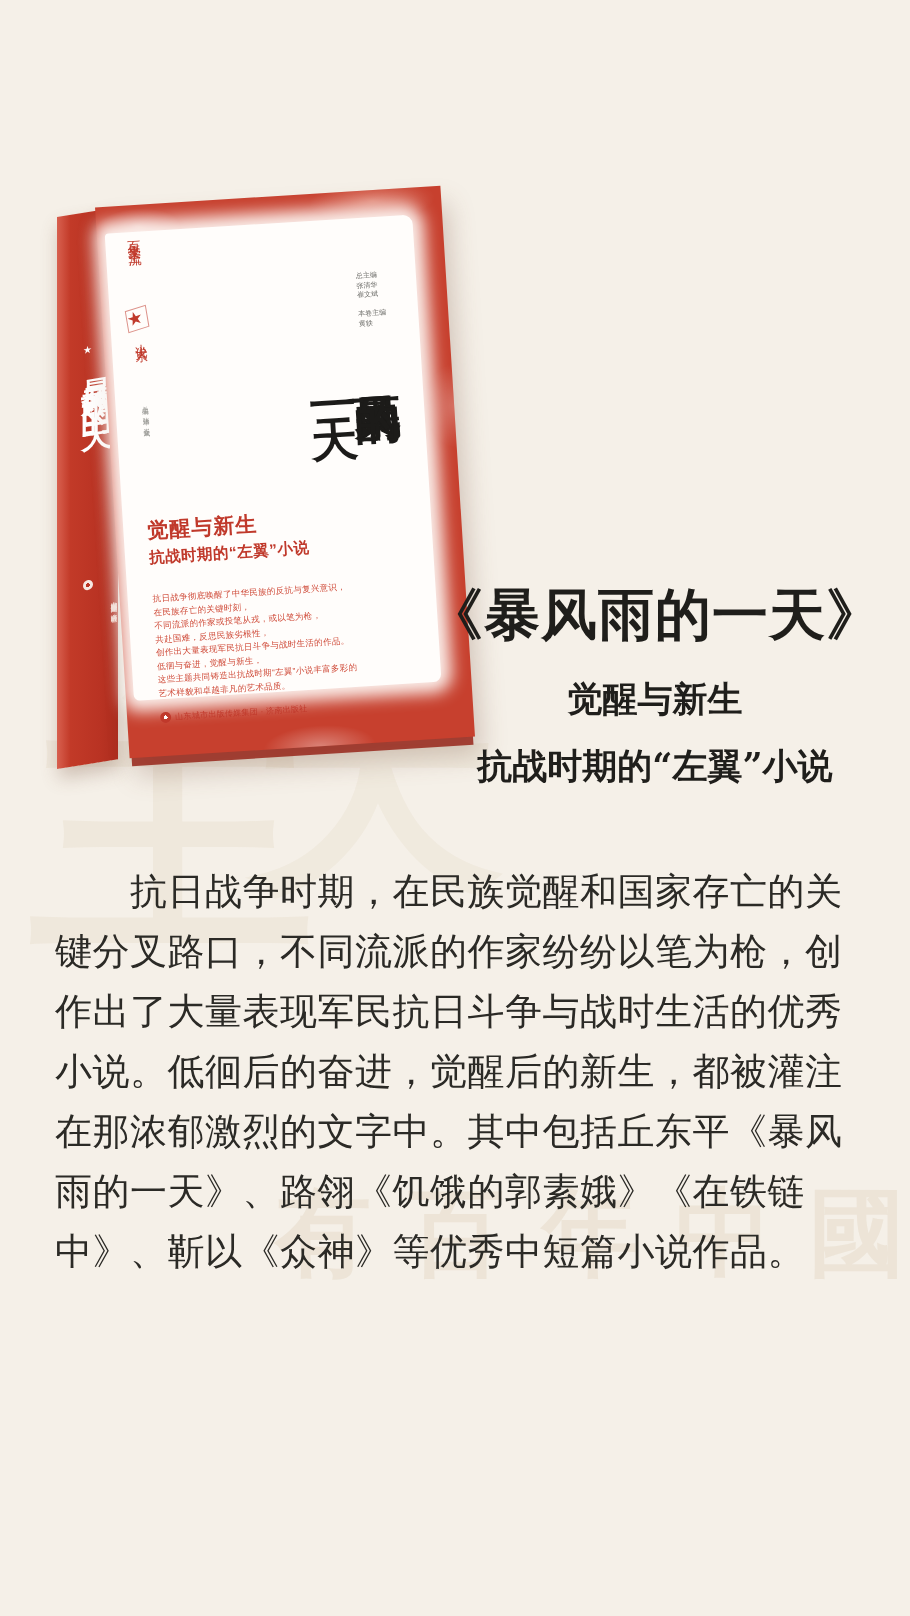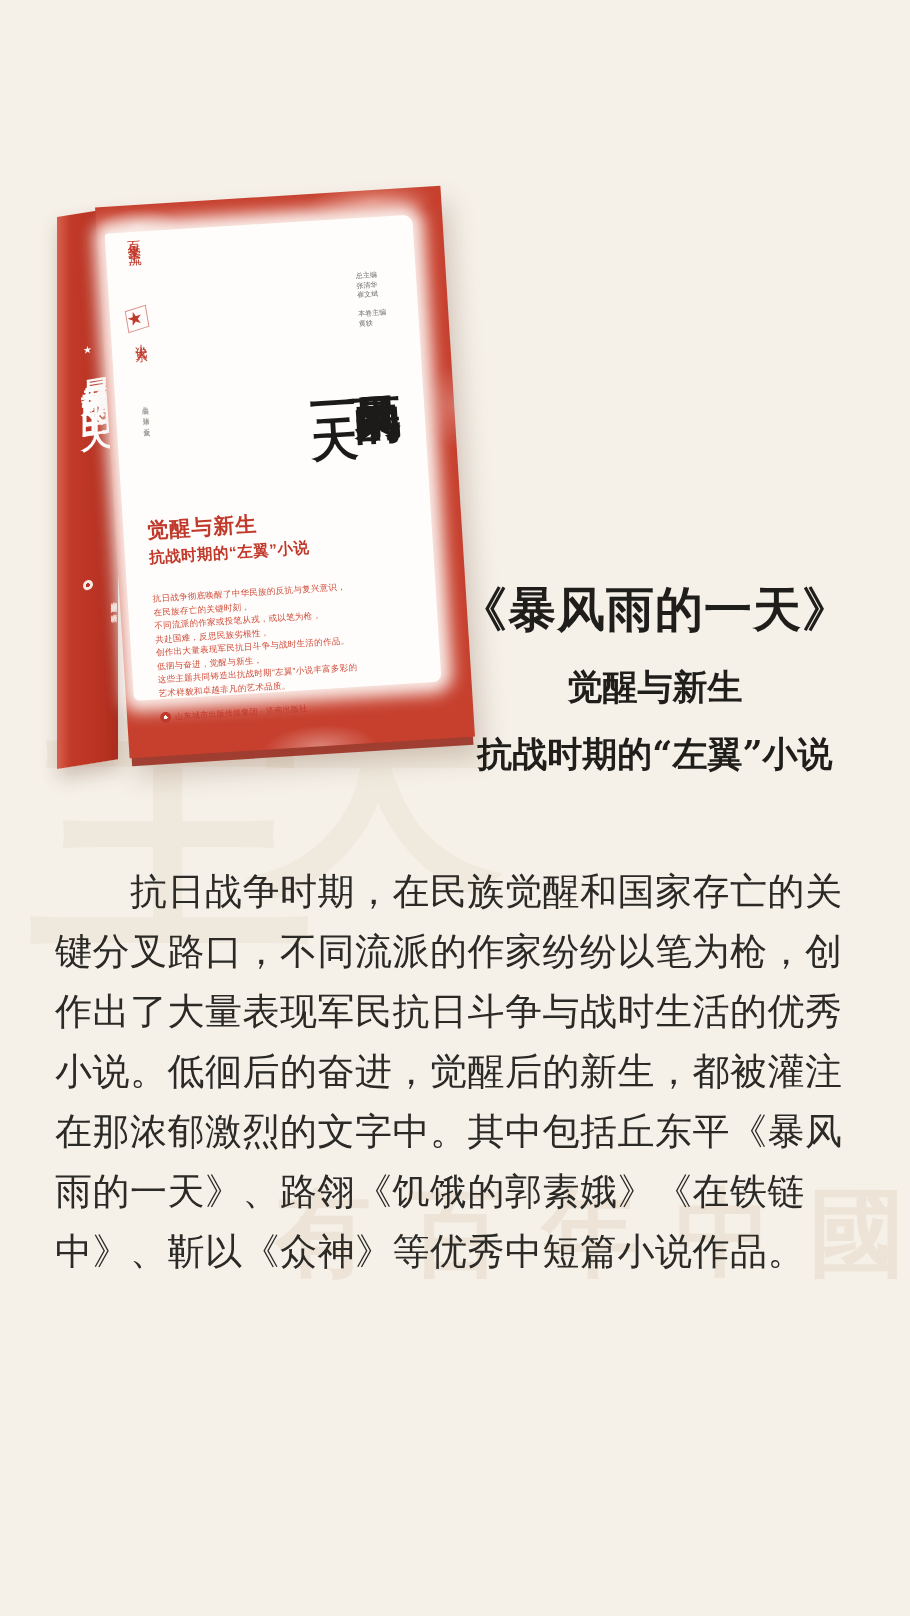--- a/index.html
+++ b/index.html
@@ -64,21 +64,21 @@
   .cv-blurb{position:absolute;left:33px;top:388px;color:#cf4a38;font-size:8.5px;line-height:13.5px;
             white-space:pre-line;letter-spacing:0.3px;}
   .cv-pub{position:absolute;left:33px;top:508px;display:flex;align-items:center;gap:4px;
           color:#c0392b;font-size:8px;letter-spacing:0.3px;}
   .logo-dot{width:11px;height:11px;border-radius:50%;flex:0 0 auto;
             background:radial-gradient(circle at 50% 50%, #fffdfb 0 2px, #c0392b 2px 5.5px);}
 
   
   .headline{position:absolute;left:420px;top:578px;width:470px;text-align:center;
             color:#1f1e1b;font-family:"DejaVu Serif",serif;font-weight:700;}
-  .headline .h1{font-size:48px;letter-spacing:1px;}
+  .headline .h1{font-size:56px;letter-spacing:1px;}
   .headline .h2{font-size:35px;margin-top:22px;}
   .headline .h3{font-size:35px;margin-top:20px;}
 
   
   .body-par{position:absolute;left:55px;top:862px;width:806px;color:#2b2a26;
             font-size:37px;line-height:60px;letter-spacing:0.5px;white-space:pre-line;}
 </style>
 </head>
 <body>
 

